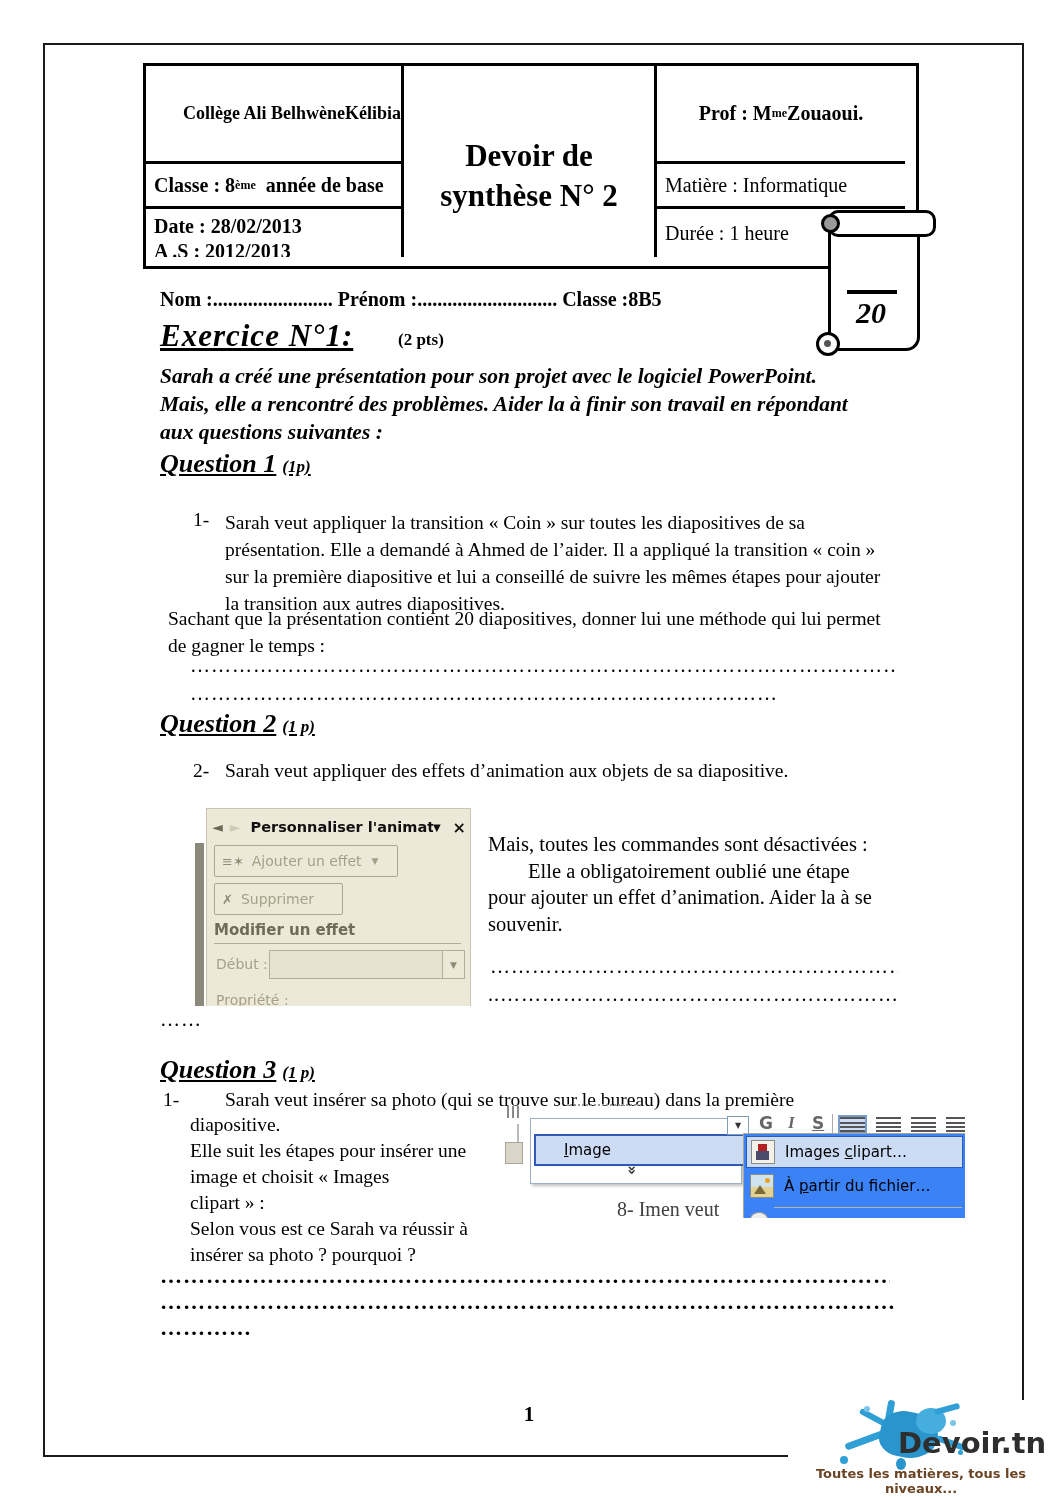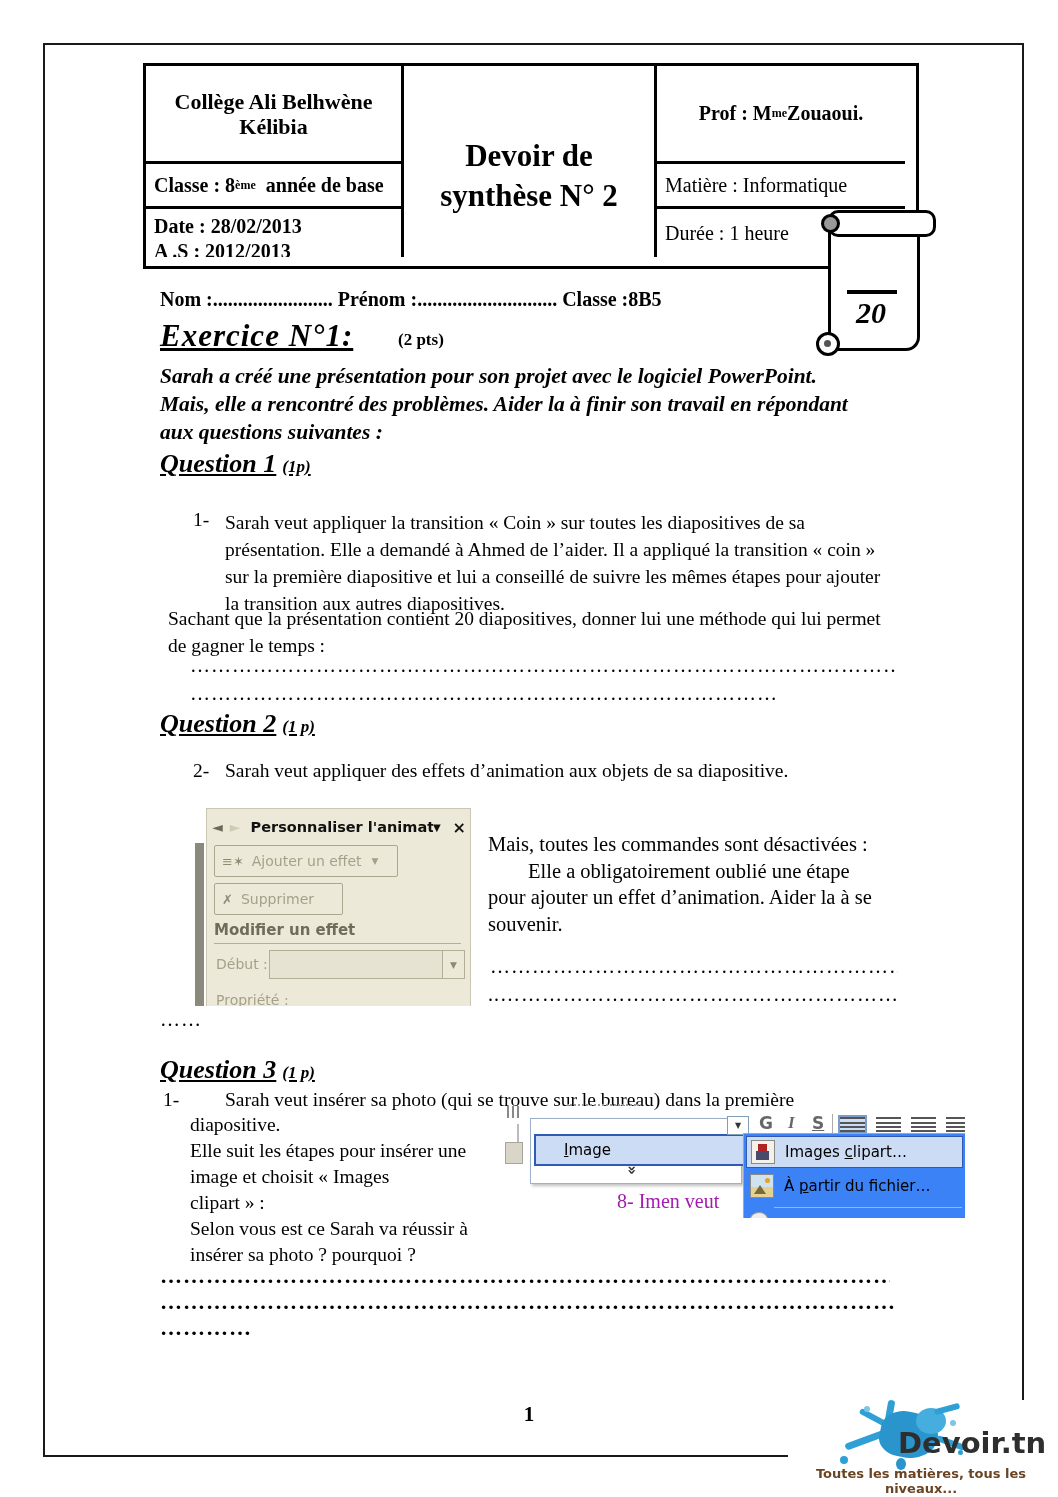--- a/index.html
+++ b/index.html
@@ -9,22 +9,22 @@
   .nowrap{white-space:nowrap;overflow:hidden;}
 
   
   .page-border{left:43px;top:43px;width:977px;height:1410px;border:2px solid #1a1a1a;z-index:0;}
 
   
   .header-table{left:143px;top:63px;width:770px;height:200px;border:3px solid #000;
     display:grid;grid-template-columns:258px 253px 248px;grid-template-rows:98px 45px 48px;z-index:2;background:#fff;}
   .ht-cell{overflow:hidden;}
   .bR{border-right:3px solid #000;} .bB{border-bottom:3px solid #000;}
-  .ht-school{display:flex;flex-direction:column;justify-content:center;align-items:center;
-    font-weight:bold;font-size:22px;line-height:25px;}
+  .ht-school{display:flex;flex-direction:row;justify-content:flex-end;align-items:center;
+    font-weight:bold;font-size:18px;line-height:25px;}
   .ht-classe{display:flex;align-items:center;padding-left:8px;font-weight:600;font-size:20px;}
   .ht-dates{padding:5px 0 0 8px;font-weight:600;font-size:20px;line-height:25px;}
   .ht-title{grid-column:2;grid-row:1/4;display:flex;flex-direction:column;justify-content:center;
     align-items:center;font-weight:bold;font-size:31px;line-height:40px;padding-top:28px;}
   .ht-prof{display:flex;justify-content:center;align-items:center;font-weight:bold;font-size:20px;}
   .ht-plain{display:flex;align-items:center;padding-left:8px;font-size:20px;}
   sup{font-size:12px;}
 
   
   .score-scroll{left:815px;top:210px;width:125px;height:145px;z-index:5;}
@@ -136,22 +136,22 @@
   .ms-dd{position:absolute;left:222px;top:18px;width:20px;height:17px;background:#fff;
     border:1px solid #7f9db9;display:flex;align-items:center;justify-content:center;font-size:8px;color:#333;}
   .ms-b{position:absolute;top:15px;font-size:17px;font-weight:bold;color:#666;}
   .ms-bold{left:254px;} .ms-italic{left:283px;font-style:italic;font-family:"Liberation Serif",serif;}
   .ms-under{left:307px;text-decoration:underline;}
   .ms-tsep{position:absolute;left:327px;top:16px;height:20px;border-left:1px solid #aaa;}
   .ms-align{position:absolute;top:19px;width:25px;height:15px;
     background-image:repeating-linear-gradient(#555 0 2px,transparent 2px 4.5px);}
   .ms-align1{left:335px;outline:2px solid #7a9cc9;background-color:#cddcf5;}
   .ms-align2{left:371px;} .ms-align3{left:406px;} .ms-align4{left:441px;}
-  .ms-partial{position:absolute;left:112px;top:92px;font-family:"Liberation Serif",serif;
-    font-size:20px;color:#a21caf;white-space:nowrap;}
+  .ms-partial{position:absolute;left:112px;top:100px;font-family:"Liberation Serif",serif;
+    font-size:20px;color:#404040;white-space:nowrap;}
 
   
   .logo-box{left:788px;top:1400px;width:270px;height:97px;background:#fff;z-index:10;}
   .logo-box .sp{position:absolute;background:#2f9fd6;}
   .sp-main{left:92px;top:12px;width:58px;height:46px;border-radius:48% 52% 60% 40%;
     transform:rotate(12deg);background:#2a94cc !important;}
   .sp1{left:56px;top:36px;width:46px;height:7px;border-radius:4px;transform:rotate(-20deg);}
   .sp2{left:70px;top:16px;width:36px;height:6px;border-radius:3px;transform:rotate(28deg);}
   .sp3{left:98px;top:0;width:7px;height:28px;border-radius:3px;transform:rotate(10deg);}
   .sp4{left:146px;top:6px;width:26px;height:6px;border-radius:3px;transform:rotate(-15deg);}

